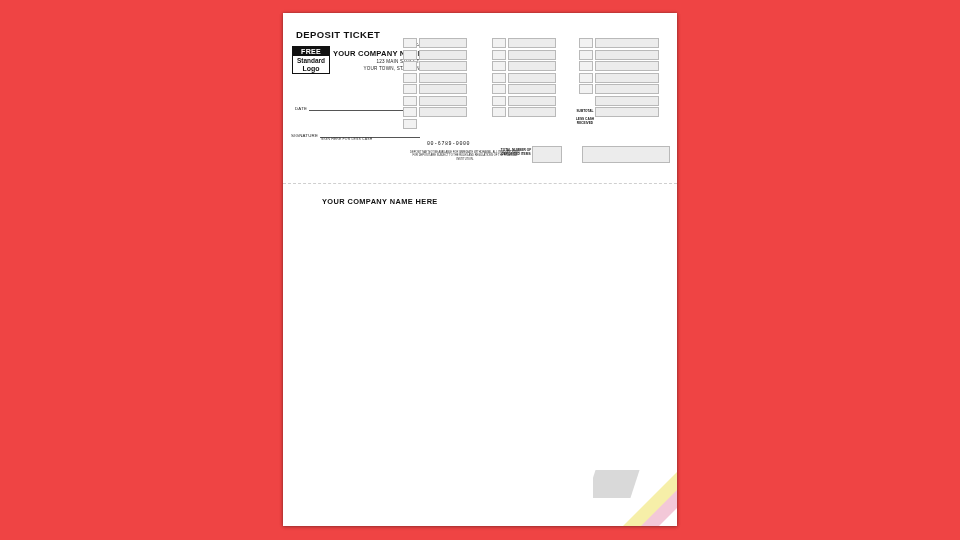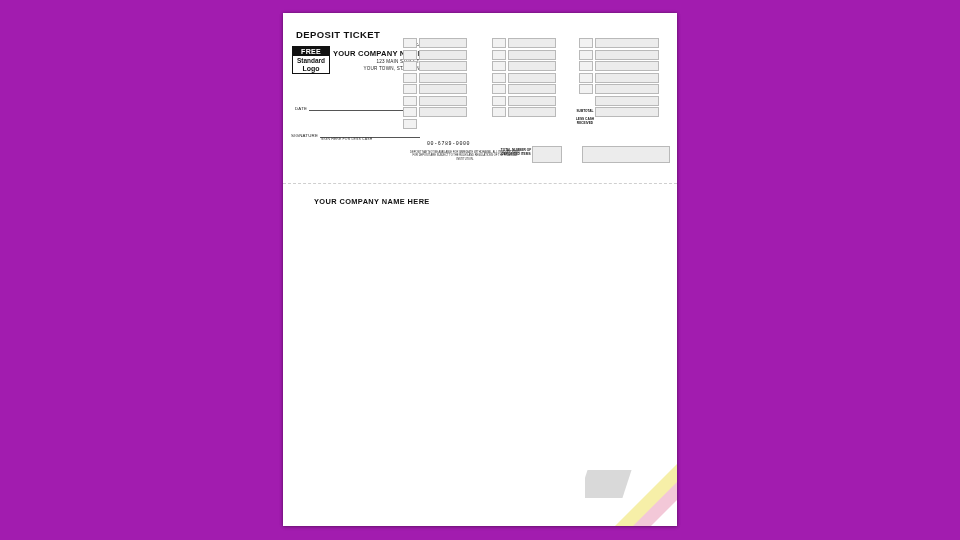--- a/index.html
+++ b/index.html
@@ -9,21 +9,21 @@
     width: 960px;
     height: 540px;
     overflow: hidden;
     font-family: "Liberation Sans", sans-serif;
   }
 
   #canvas {
     position: relative;
     width: 960px;
     height: 540px;
-    background: #a21caf;
+    background: #ef4444;
     text-decoration: underline;
   }
 
   
   #sheet {
     position: absolute;
     left: 283px;
     top: 13px;
     width: 394px;
     height: 513px;
@@ -262,21 +262,21 @@
     width: 88px;
     height: 17px;
     border: 0.7px solid #b9b9b9;
     background: #ececec;
     box-sizing: border-box;
   }
 
   
   #lower {
     position: absolute;
-    left: 0;
+    left: 8px;
     top: 171px;
     width: 394px;
     height: 342px;
     background: #ffffff;
   }
   .lower-title {
     position: absolute;
     left: 31px;
     top: 13px;
     font-size: 7.4px;

